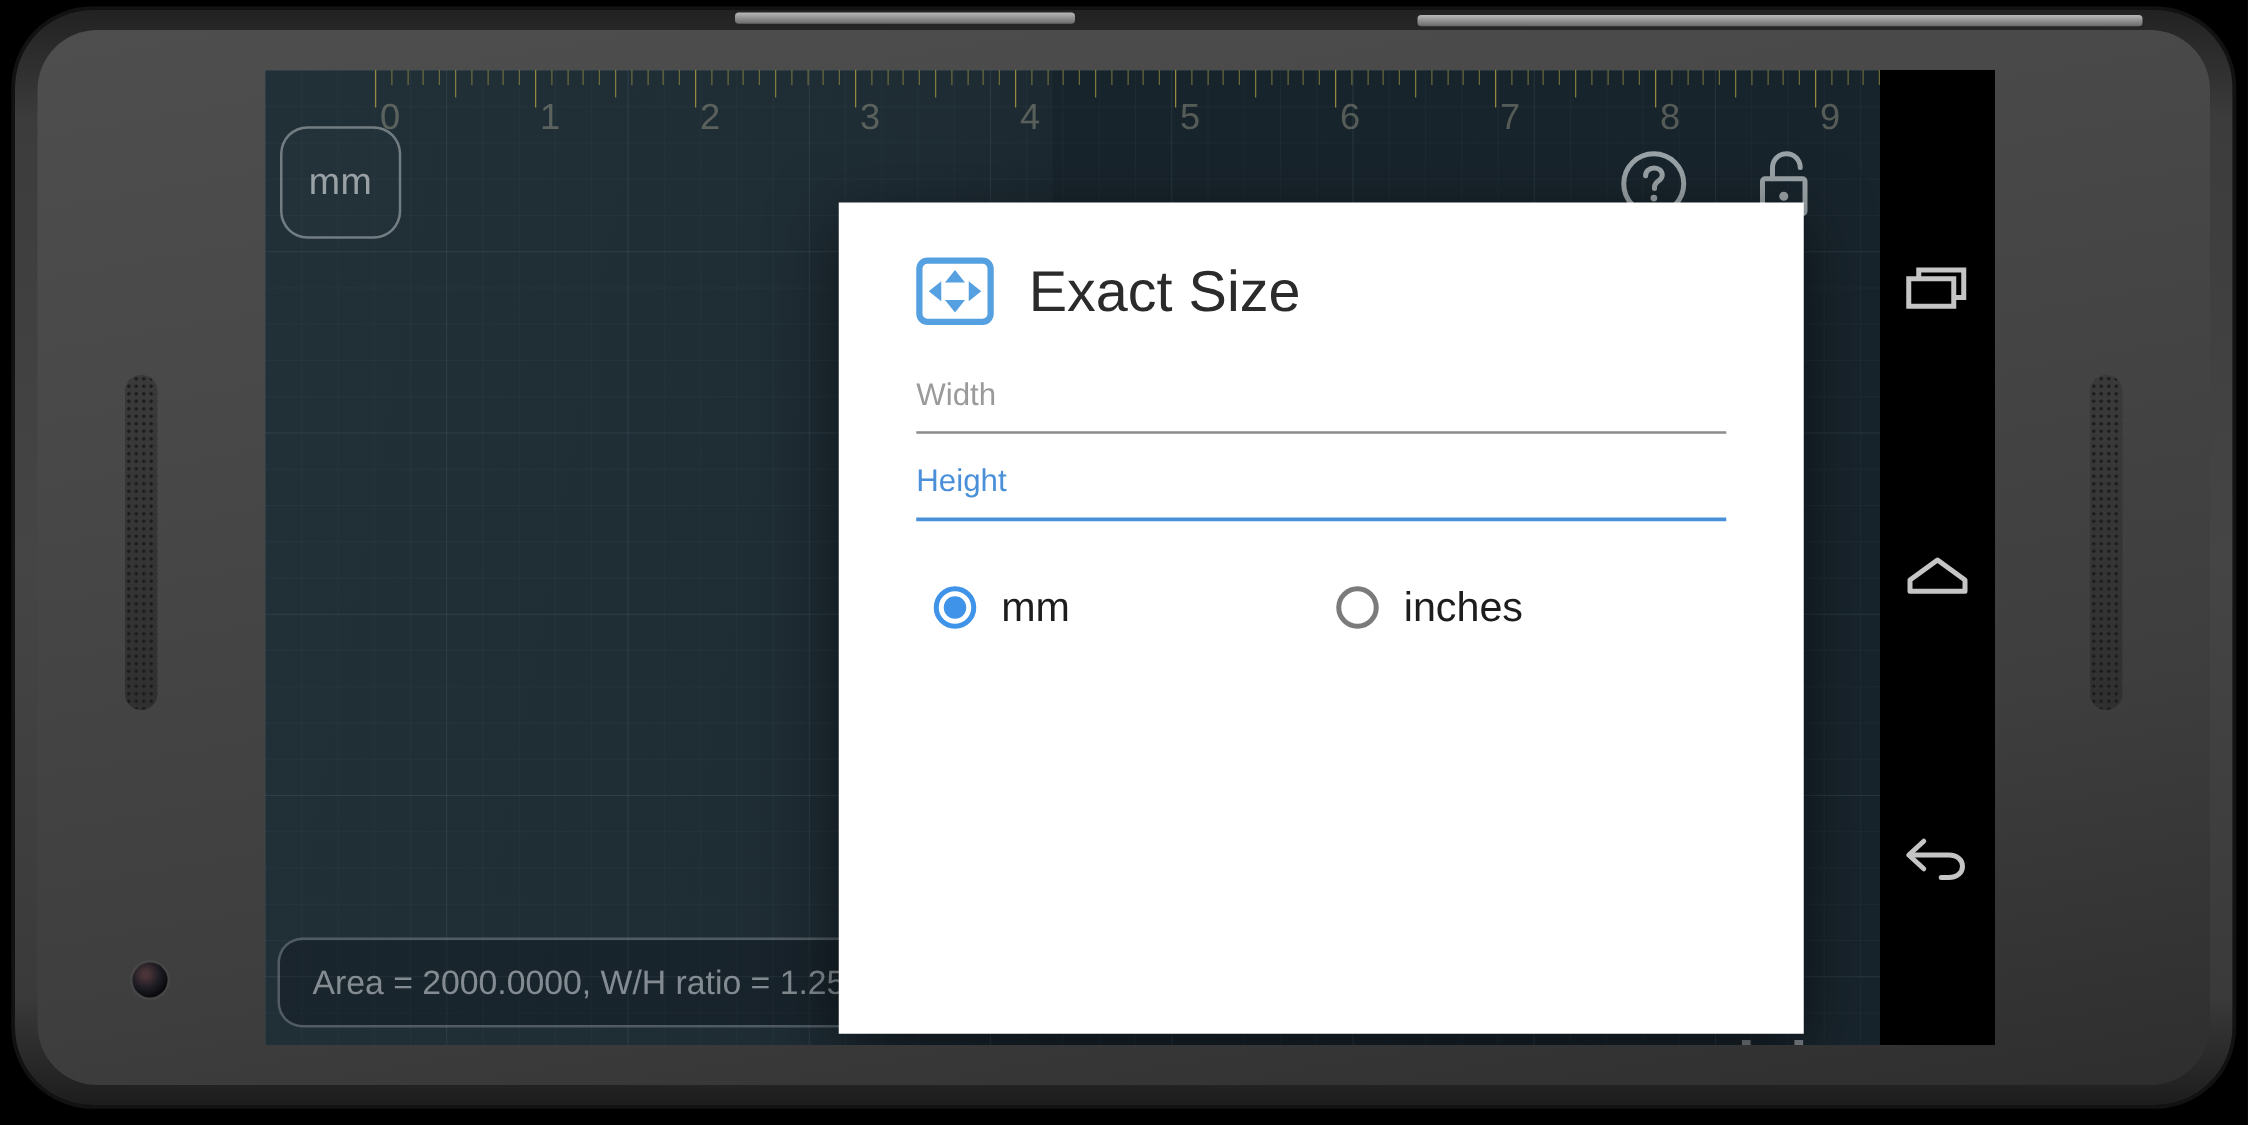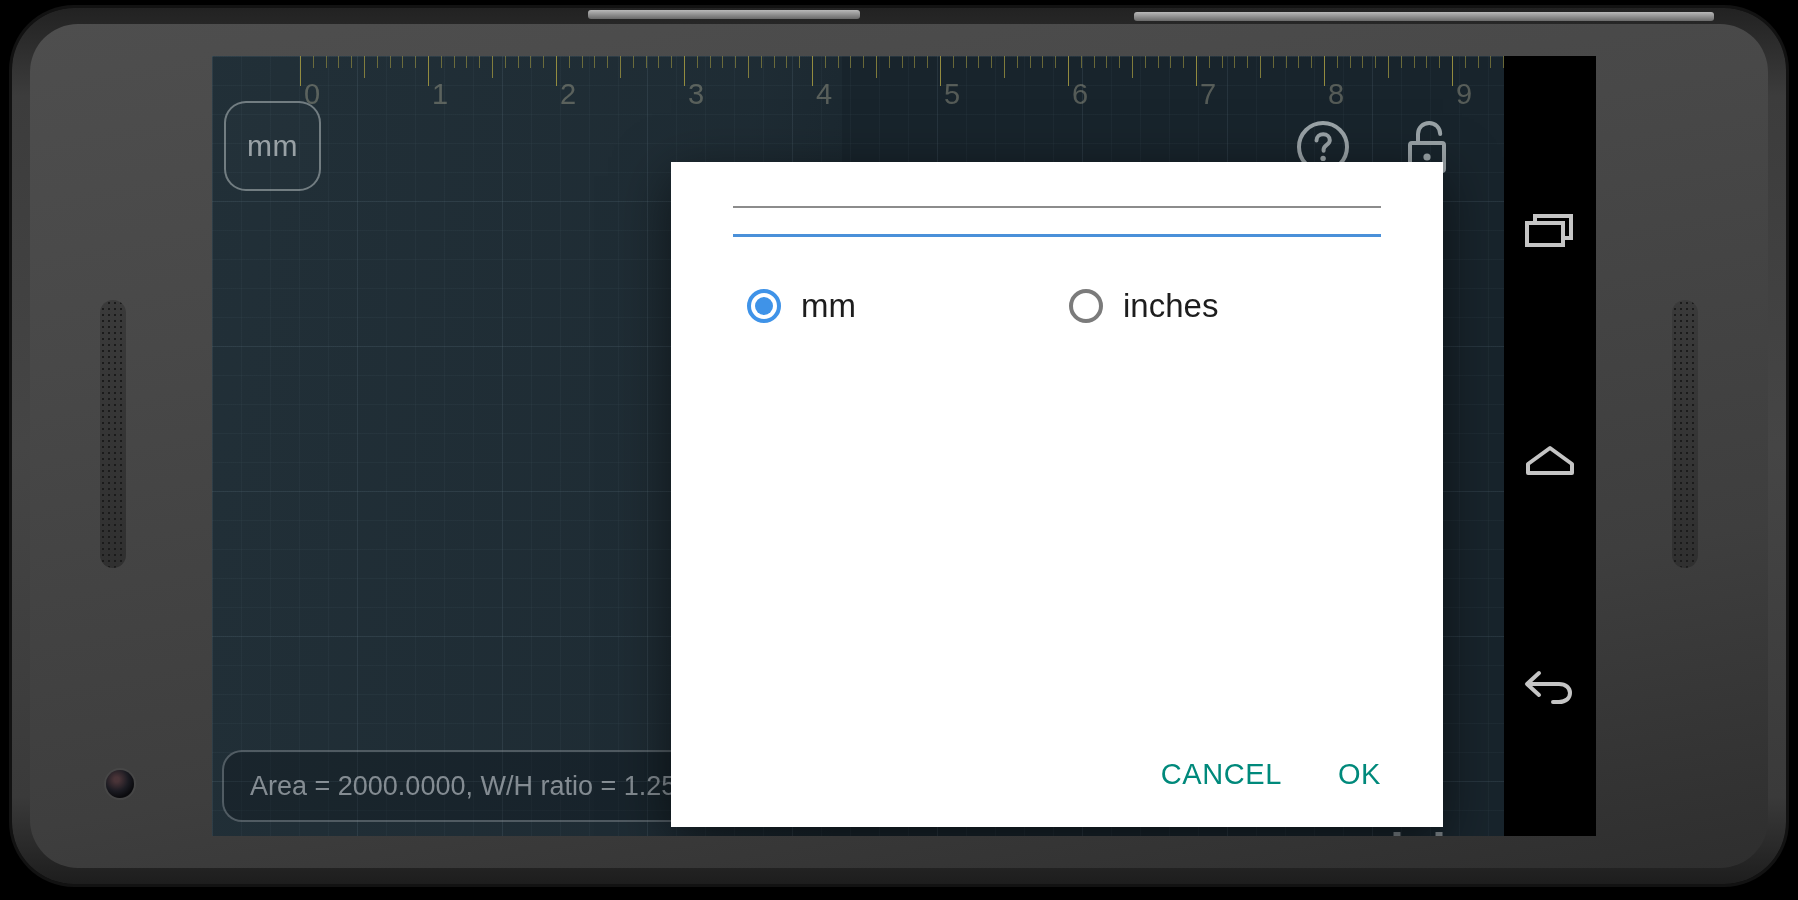--- a/index.html
+++ b/index.html
@@ -446,40 +446,47 @@
       </div>
       <div class="nav-btn">
         <svg width="58" height="58" viewBox="0 0 58 58">
           <path d="M8 22h30c7 0 11 4 11 9s-4 9-11 9h-6" fill="none" stroke="#c5c5c5" stroke-width="4" stroke-linecap="round"></path>
           <path d="M18 11L6 22l12 11" fill="none" stroke="#c5c5c5" stroke-width="4" stroke-linecap="round" stroke-linejoin="round"></path>
         </svg>
       </div>
     </div>
 
     <div id="dialog">
+      <div id="dialog-header">
+        <div id="exact-size-icon">
+          <i class="ar-up"></i>
+            <i class="ar-down"></i>
+            <i class="ar-left"></i>
+            <i class="ar-right"></i>
+        </div>
+        <div id="dialog-title">Exact Size</div>
+      </div>
 
       <div class="field-group" id="width-field-group">
+        <div class="field-label inactive">Width</div>
         <div class="field-underline"></div>
       </div>
 
       <div class="field-group" id="height-field-group">
+        <div class="field-label active">Height</div>
         <div class="field-underline focused"></div>
       </div>
 
       <div id="unit-radio-group">
         <div class="radio-option" id="radio-option-mm">
           <span class="radio-circle selected"></span>
           <span class="radio-label">mm</span>
         </div>
         <div class="radio-option" id="radio-option-inches">
           <span class="radio-circle"></span>
           <span class="radio-label">inches</span>
         </div>
       </div>
 
-      <div id="dialog-actions">
-        <button class="dialog-action">CANCEL</button>
-        <button class="dialog-action">OK</button>
-      </div>
     </div>
 
   </div>
 </div>
 
 </body></html>

